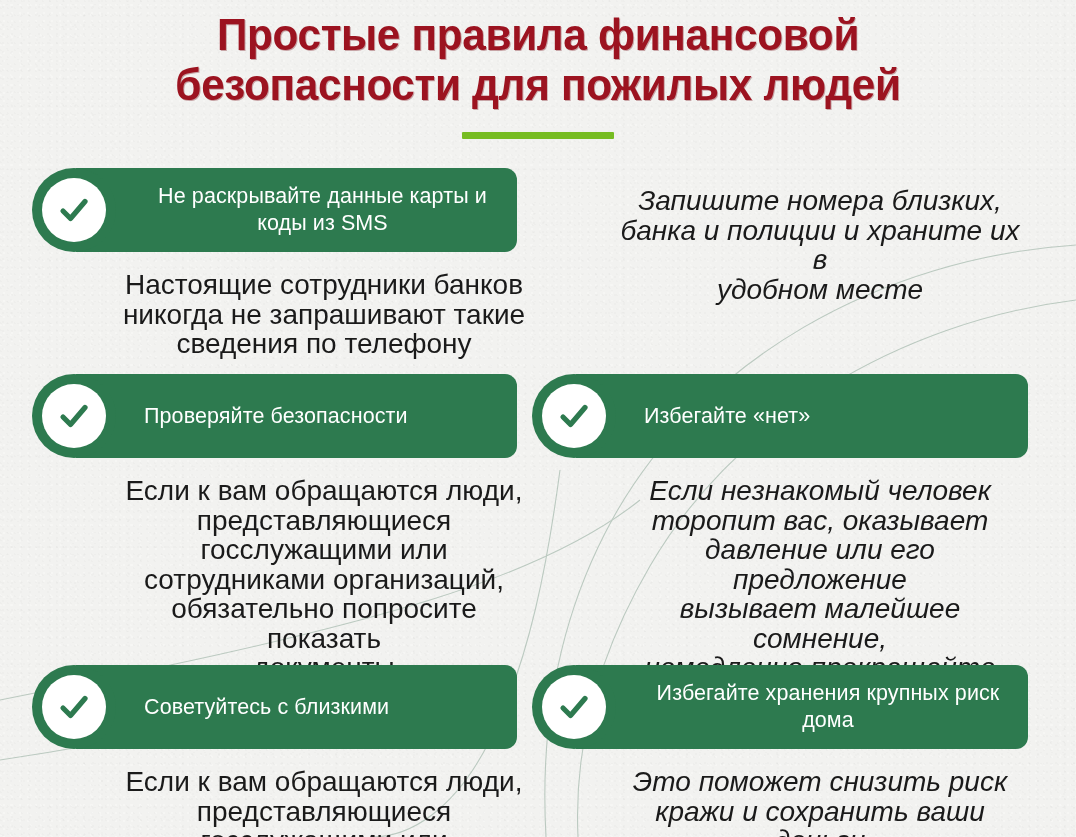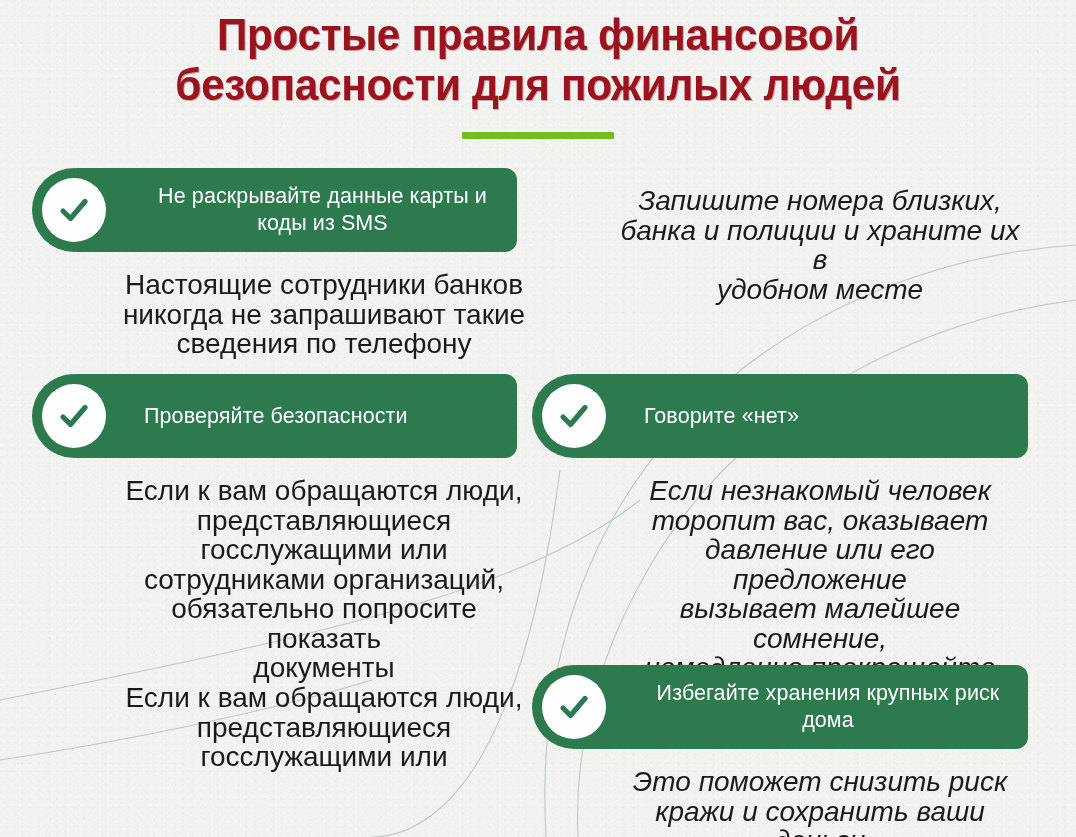--- a/index.html
+++ b/index.html
@@ -220,39 +220,51 @@
 представляющиеся
 госслужащими или
 сотрудниками организаций,
 обязательно попросите показать
 документы</div>
   </div>
 
   <div class="card col-right row-2">
     <div class="card-header">
       <div class="header-bar">
-        <span class="header-title">Говорите «нет»</span>
+        <span class="header-title">Избегайте «нет»</span>
       </div>
       <div class="check-badge">
         <span class="inner">
           <svg width="40" height="40" viewBox="0 0 40 40">
               <path d="M9 21 L16.5 28.5 L31 11.5" stroke="#2d7a4f" stroke-width="5.2" fill="none" stroke-linecap="round" stroke-linejoin="round"></path>
             </svg>
         </span>
       </div>
     </div>
     <div class="card-body">Если незнакомый человек
 торопит вас, оказывает
 давление или его предложение
 вызывает малейшее сомнение,
 немедленно прекращайте
 разговор</div>
   </div>
 
   <div class="card col-left row-3">
+    <div class="card-header">
+      <div class="header-bar">
+        <span class="header-title">Советуйтесь с близкими</span>
+      </div>
+      <div class="check-badge">
+        <span class="inner">
+          <svg width="40" height="40" viewBox="0 0 40 40">
+              <path d="M9 21 L16.5 28.5 L31 11.5" stroke="#2d7a4f" stroke-width="5.2" fill="none" stroke-linecap="round" stroke-linejoin="round"></path>
+            </svg>
+        </span>
+      </div>
+    </div>
     <div class="card-body">Если к вам обращаются люди,
 представляющиеся
 госслужащими или</div>
   </div>
 
   <div class="card col-right row-3">
     <div class="card-header">
       <div class="header-bar">
         <span class="header-title">Избегайте хранения крупных риск дома</span>
       </div>

